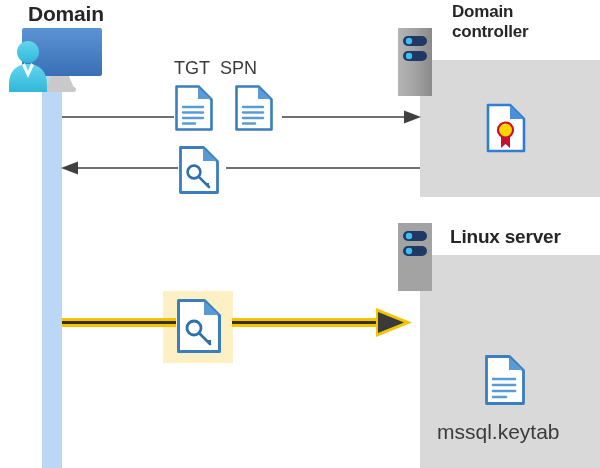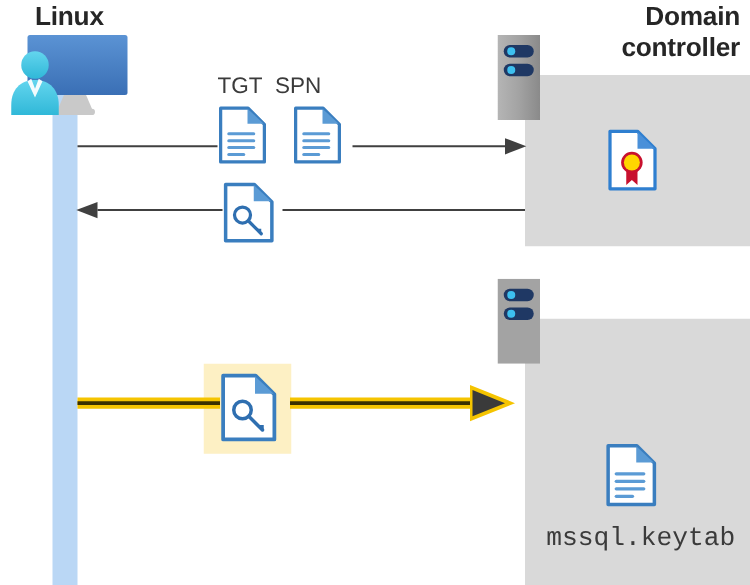--- a/index.html
+++ b/index.html
@@ -26,38 +26,37 @@
     color: #262626;
     line-height: 1.18;
     letter-spacing: -0.2px;
   }
   #client-title {
     left: 28px; top: 2px;
     font-size: 21px;
   }
   #dc-title {
     left: 452px; top: 2px;
-    font-size: 21px;
+    font-size: 17px;
     width: 140px;
-    text-align: right;
   }
   #linux-title {
     left: 450px; top: 226px;
     font-size: 19px;
   }
   .doc-label {
     font-family: "Liberation Sans", sans-serif;
     font-size: 18px;
     color: #3b3b3b;
   }
   #label-tgt { left: 174px; top: 58px; }
   #label-spn { left: 220px; top: 58px; }
   #keytab-label {
     left: 437px; top: 420px;
-    font-family: Liberation Mono, monospace;
+    font-family: Liberation Sans, sans-serif;
     font-size: 21px;
     color: #3b3b3b;
   }
 
   
   .panel { background: #d9d9d9; }
   #dc-panel    { left: 420px; top: 60px;  width: 180px; height: 137px; }
   #linux-panel { left: 420px; top: 255px; width: 180px; height: 213px; }
 
   
@@ -251,24 +250,25 @@
       <path d="M25 3 v13 h14 z" fill="#5b9bd5"></path>
       <g stroke="#5b9bd5" stroke-width="2.6" stroke-linecap="round">
         <line x1="9" y1="25" x2="31" y2="25"></line>
         <line x1="9" y1="31" x2="31" y2="31"></line>
         <line x1="9" y1="37" x2="31" y2="37"></line>
         <line x1="9" y1="43" x2="22" y2="43"></line>
       </g>
     </svg>
   </div>
 
-  <div class="abs title-bold" id="client-title">Linux</div>
+  <div class="abs title-bold" id="client-title">Domain</div>
 
   <div class="abs title-bold" id="dc-title">Domain controller</div>
 
+  <div class="abs title-bold" id="linux-title">Linux server</div>
 
   <div class="abs doc-label" id="label-tgt">TGT</div>
 
   <div class="abs doc-label" id="label-spn">SPN</div>
 
   <div class="abs" id="keytab-label">mssql.keytab</div>
 
 </div>
 
 </body></html>

